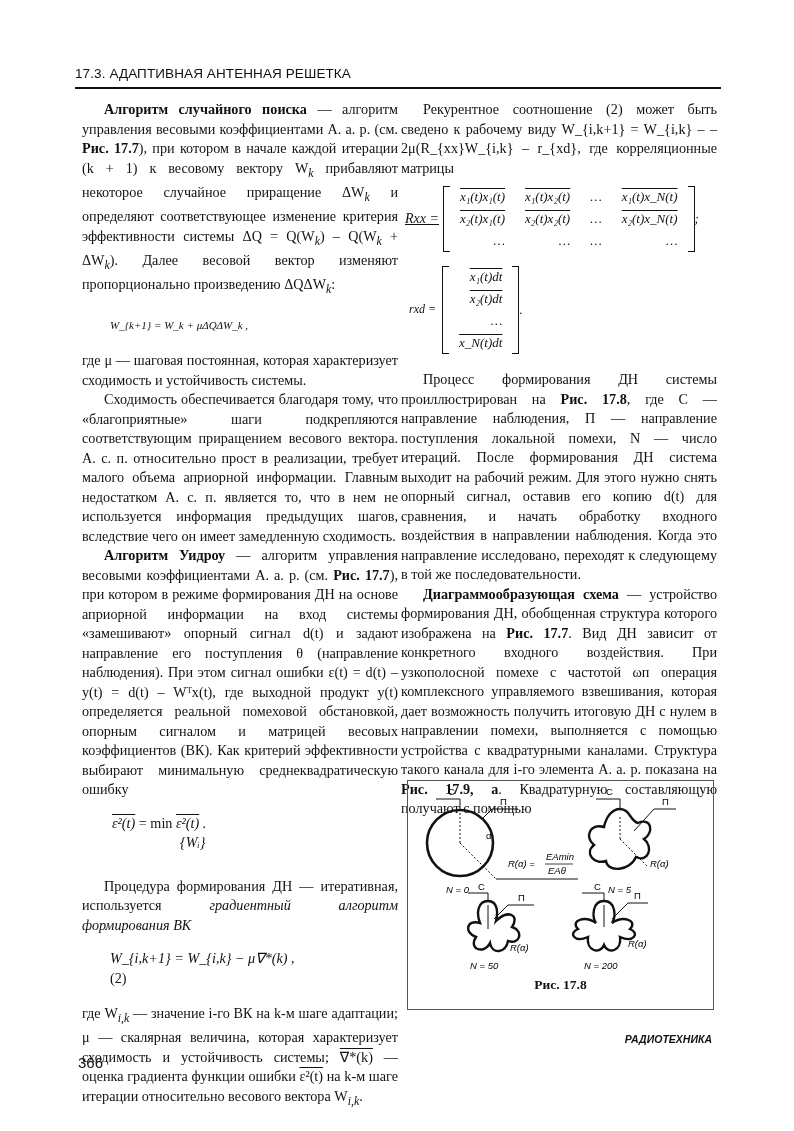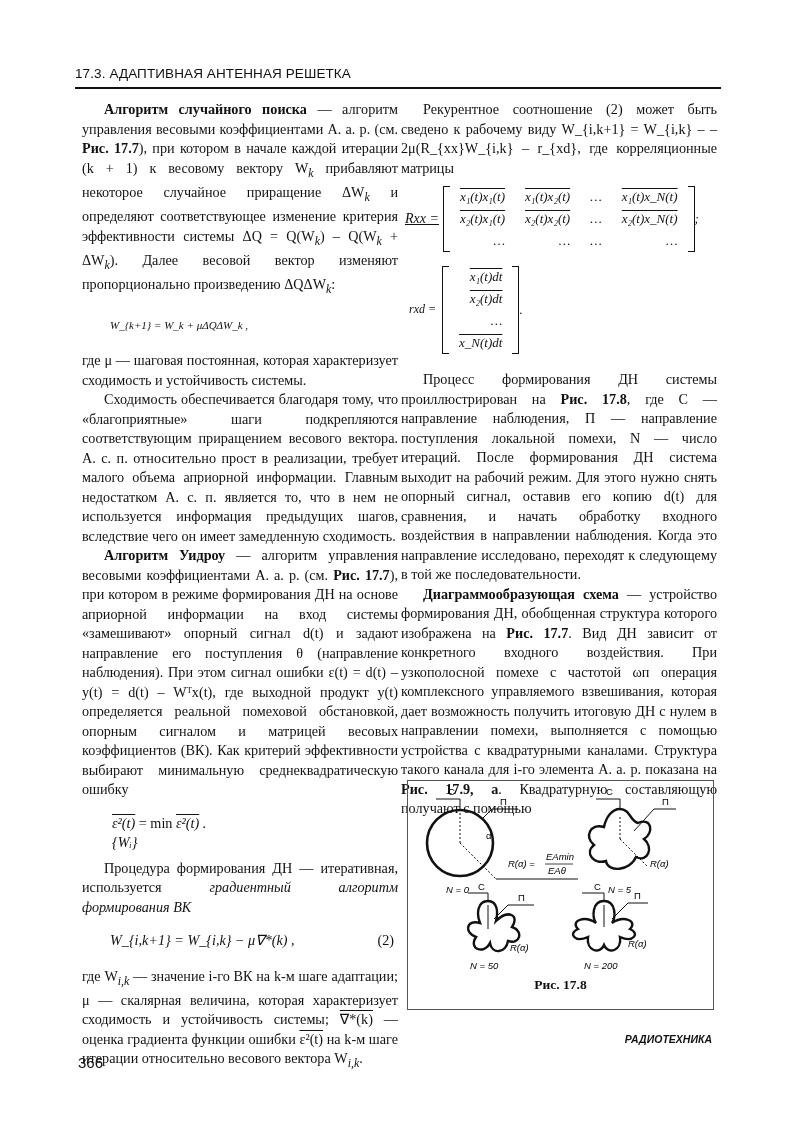--- a/index.html
+++ b/index.html
@@ -7,21 +7,21 @@
   .header { position:absolute; left:75px; top:66px; width:646px; font-family:"Liberation Sans", sans-serif; font-size:13.5px; letter-spacing:0.1px; }
   .header-rule { position:absolute; left:75px; top:87px; width:646px; height:2px; background:#111; }
   .col { position:absolute; top:100px; width:316px; font-size:14.2px; line-height:19.5px; text-align:justify; }
   .col.left { left:82px; }
   .col.right { left:401px; }
   p { margin:0; }
   .ind { text-indent:22px; }
   b { font-weight:bold; }
   i { font-style:italic; }
   .formula { font-style:italic; margin:16px 0 16px 28px; font-size:11px; }
-  .eq-row { display:flex; justify-content:space-between; margin:14px 4px 16px 28px; font-style:italic; }
+  .eq-row { display:flex; justify-content:flex-start; margin:14px 4px 16px 28px; font-style:italic;flex-direction:column; }
   .over { text-decoration:overline; }
   .matrix-wrap { display:flex; align-items:center; margin:8px 0 6px 4px; font-style:italic; font-size:13px; }
   .bracket { border:1.3px solid #111; border-left:none; border-right:none; width:6px; align-self:stretch; }
   .bracket.l { border-left:1.3px solid #111; }
   .bracket.r { border-right:1.3px solid #111; }
   table.m { border-collapse:collapse; }
   table.m td { padding:1px 10px; text-align:right; white-space:nowrap; line-height:20px; }
   .figure { position:absolute; left:407px; top:780px; width:305px; height:228px; border:1px solid #555; }
   .fig-caption { position:absolute; left:0; right:0; bottom:16px; text-align:center; font-weight:bold; font-size:13.5px; }
   .footer-page { position:absolute; left:78px; top:1054px; font-family:"Liberation Sans", sans-serif; font-size:15px; }
@@ -39,23 +39,23 @@
     <b>Алгоритм случайного поиска</b><span> — алгоритм управления весовыми коэффициентами А. а. р. (см. </span><b>Рис. 17.7</b><span>), при котором в начале каждой итерации (k + 1) к весовому вектору W</span><sub><i>k</i></sub><span> прибавляют некоторое случайное приращение ΔW</span><sub><i>k</i></sub><span> и определяют соответствующее изменение критерия эффективности системы ΔQ = Q(W</span><sub><i>k</i></sub><span>) – Q(W</span><sub><i>k</i></sub><span> + ΔW</span><sub><i>k</i></sub><span>). Далее весовой вектор изменяют пропорционально произведению ΔQΔW</span><sub><i>k</i></sub><span>:</span>
   </p>
   <div class="formula">W_{k+1} = W_k + μΔQΔW_k ,</div>
   <p>где μ — шаговая постоянная, которая характеризует сходимость и устойчивость системы.</p>
   <p class="ind">Сходимость обеспечивается благодаря тому, что «благоприятные» шаги подкрепляются соответствующим приращением весового вектора. А. с. п. относительно прост в реализации, требует малого объема априорной информации. Главным недостатком А. с. п. является то, что в нем не используется информация предыдущих шагов, вследствие чего он имеет замедленную сходимость.</p>
   <p class="ind">
     <b>Алгоритм Уидроу</b><span> — алгоритм управления весовыми коэффициентами А. а. р. (см. </span><b>Рис. 17.7</b><span>), при котором в режиме формирования ДН на основе априорной информации на вход системы «замешивают» опорный сигнал d(t) и задают направление его поступления θ (направление наблюдения). При этом сигнал ошибки ε(t) = d(t) – y(t) = d(t) – Wᵀx(t), где выходной продукт y(t) определяется реальной помеховой обстановкой, опорным сигналом и матрицей весовых коэффициентов (ВК). Как критерий эффективности выбирают минимальную среднеквадратическую ошибку</span>
   </p>
   <div style="margin:14px 0 2px 30px; font-style:italic;">
     <span class="over">ε²(t)</span><span style="font-style:normal"> = min </span><span class="over">ε²(t)</span><span> .</span>
-    <div style="">{Wᵢ}</div>
+    <div style="margin-left:68px;">{Wᵢ}</div>
   </div>
-  <p class="ind" style="margin-top:6px;">
+  <p class="ind" style="margin-top:24px;">
     <span>Процедура формирования ДН — итеративная, используется </span><i>градиентный алгоритм формирования ВК</i>
   </p>
   <div class="eq-row">
     <span>W_{i,k+1} = W_{i,k} − μ∇*(k) ,</span>
     <span style="font-style:normal">(2)</span>
   </div>
   <p>
     <span>где W</span><sub><i>i,k</i></sub><span> — значение i-го ВК на k-м шаге адаптации; μ — скалярная величина, которая характеризует сходимость и устойчивость системы; </span><span class="over">∇*(k)</span><span> — оценка градиента функции ошибки </span><span class="over">ε²(t)</span><span> на k-м шаге итерации относительно весового вектора W</span><sub><i>i,k</i></sub><span>.</span>
   </p>
 </div>

